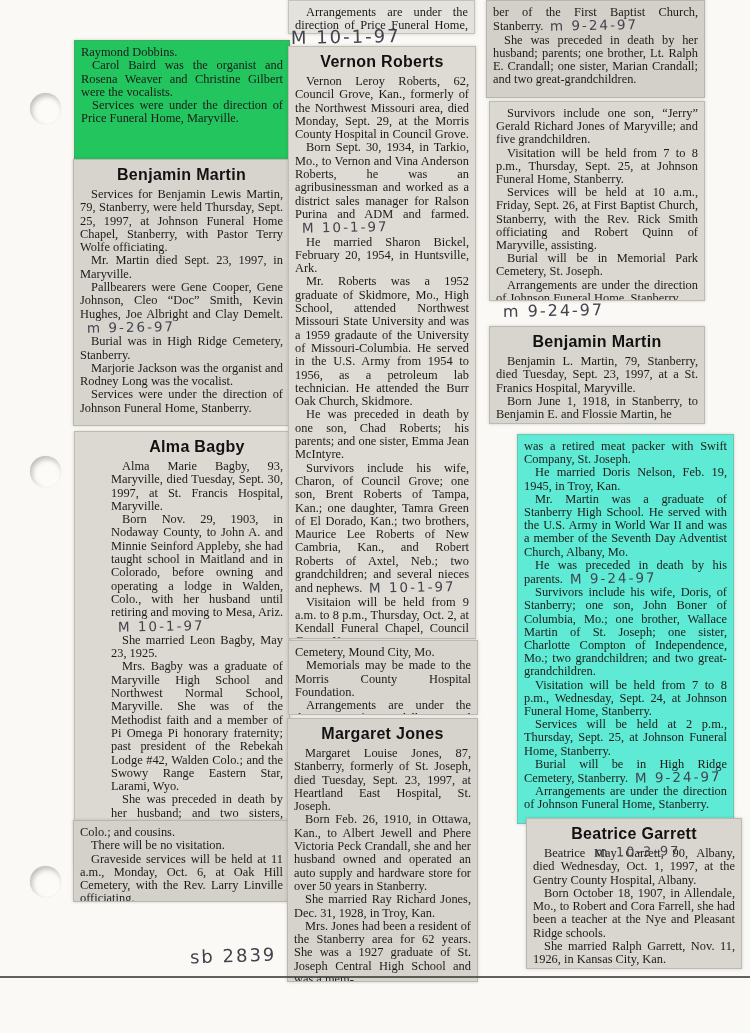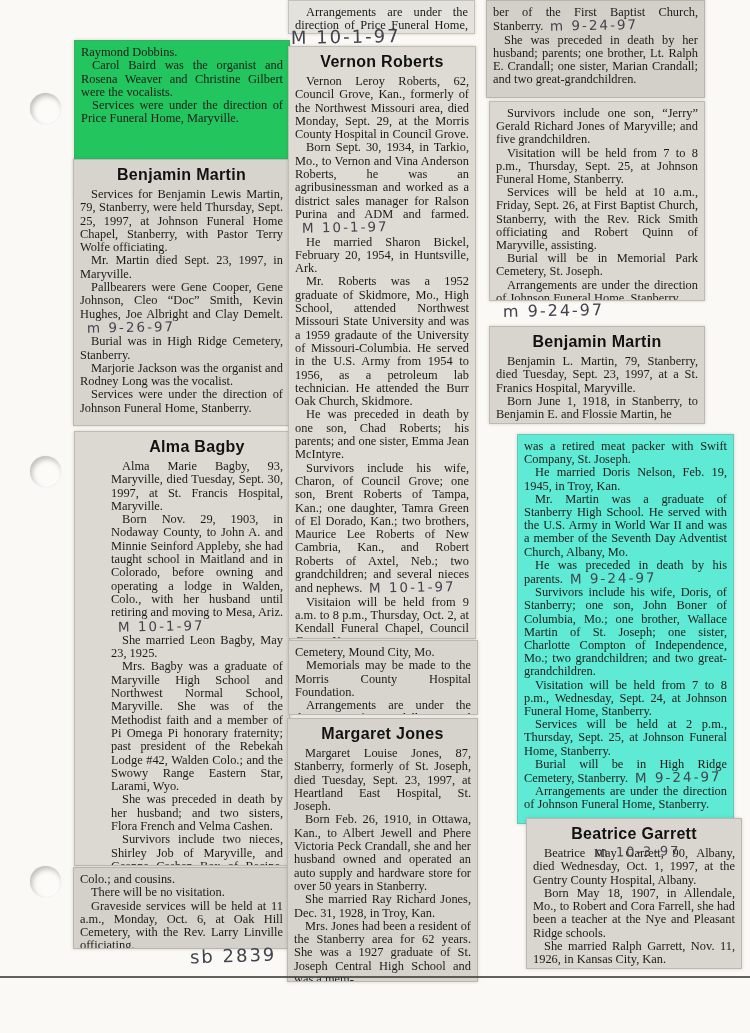--- a/index.html
+++ b/index.html
@@ -40,21 +40,21 @@
     color:#43434e; letter-spacing:2px; white-space:nowrap;
     font-size:13.5px; transform:rotate(-1deg); display:inline-block;
     text-indent:0; padding-left:7px;
   }
   .hw.standalone{position:absolute; font-size:16px; padding:0; z-index:5;}
 
   
   #l1{left:74px;  top:0;     width:216px; height:158px; background:#22c55e;margin-top:40px;}
   #l2{left:73px;  top:159px; width:217px; height:267px; background:#d7d4ce;}
   #l3{left:74px;  top:431px; width:216px; height:435px; background:#dcd9d3;padding-left:36px;}
-  #l4{left:73px;  top:867px; width:217px; height:82px;  background:#d4d1cb;}
+  #l4{left:73px;  top:820px; width:217px; height:82px;  background:#d4d1cb;}
   
   #m1{left:288px; top:0;     width:187px; height:34px;  background:#e4e2dd;}
   #m2{left:288px; top:46px;  width:188px; height:593px; background:#dedbd5;}
   #m3{left:288px; top:640px; width:190px; height:75px;  background:#d8d5cf;}
   #m4{left:287px; top:718px; width:191px; height:264px; background:#d6d3cd;}
   
   #r1{left:486px; top:0;     width:219px; height:98px;  background:#d3d0ca;}
   #r2{left:489px; top:101px; width:216px; height:200px; background:#dbd8d2;}
   #r3{left:489px; top:326px; width:216px; height:98px;  background:#d8d5cf;}
   #r4{left:488px; top:434px; width:217px; height:390px; background:#5eead4;margin-left:29px;}
@@ -176,19 +176,19 @@
     <p>Visitation will be held from 7 to 8 p.m., Wednesday, Sept. 24, at Johnson Funeral Home, Stanberry.</p>
     <p>Services will be held at 2 p.m., Thursday, Sept. 25, at Johnson Funeral Home, Stanberry.</p>
     <p><span>Burial will be in High Ridge Cemetery, Stanberry.</span><span class="hw">M 9-24-97</span></p>
     <p>Arrangements are under the direction of Johnson Funeral Home, Stanberry.</p>
   </article>
 
   <article class="clip" id="r5">
     <h2>Beatrice Garrett</h2>
     <span class="hw standalone" id="hw-garrett">m 10-3-97</span>
     <p>Beatrice May Garrett, 90, Albany, died Wednesday, Oct. 1, 1997, at the Gentry County Hospital, Albany.</p>
-    <p>Born May 18, 1907, in Allendale, Mo., to Robert and Cora Farrell, she had been a teacher at the Nye and Pleasant Ridge schools.</p>
+    <p>Born October 18, 1907, in Allendale, Mo., to Robert and Cora Farrell, she had been a teacher at the Nye and Pleasant Ridge schools.</p>
     <p>She married Ralph Garrett, Nov. 11, 1926, in Kansas City, Kan.</p>
   </article>
 
   <div class="bottom-rule"></div>
 
 </div>
 
 </body></html>

